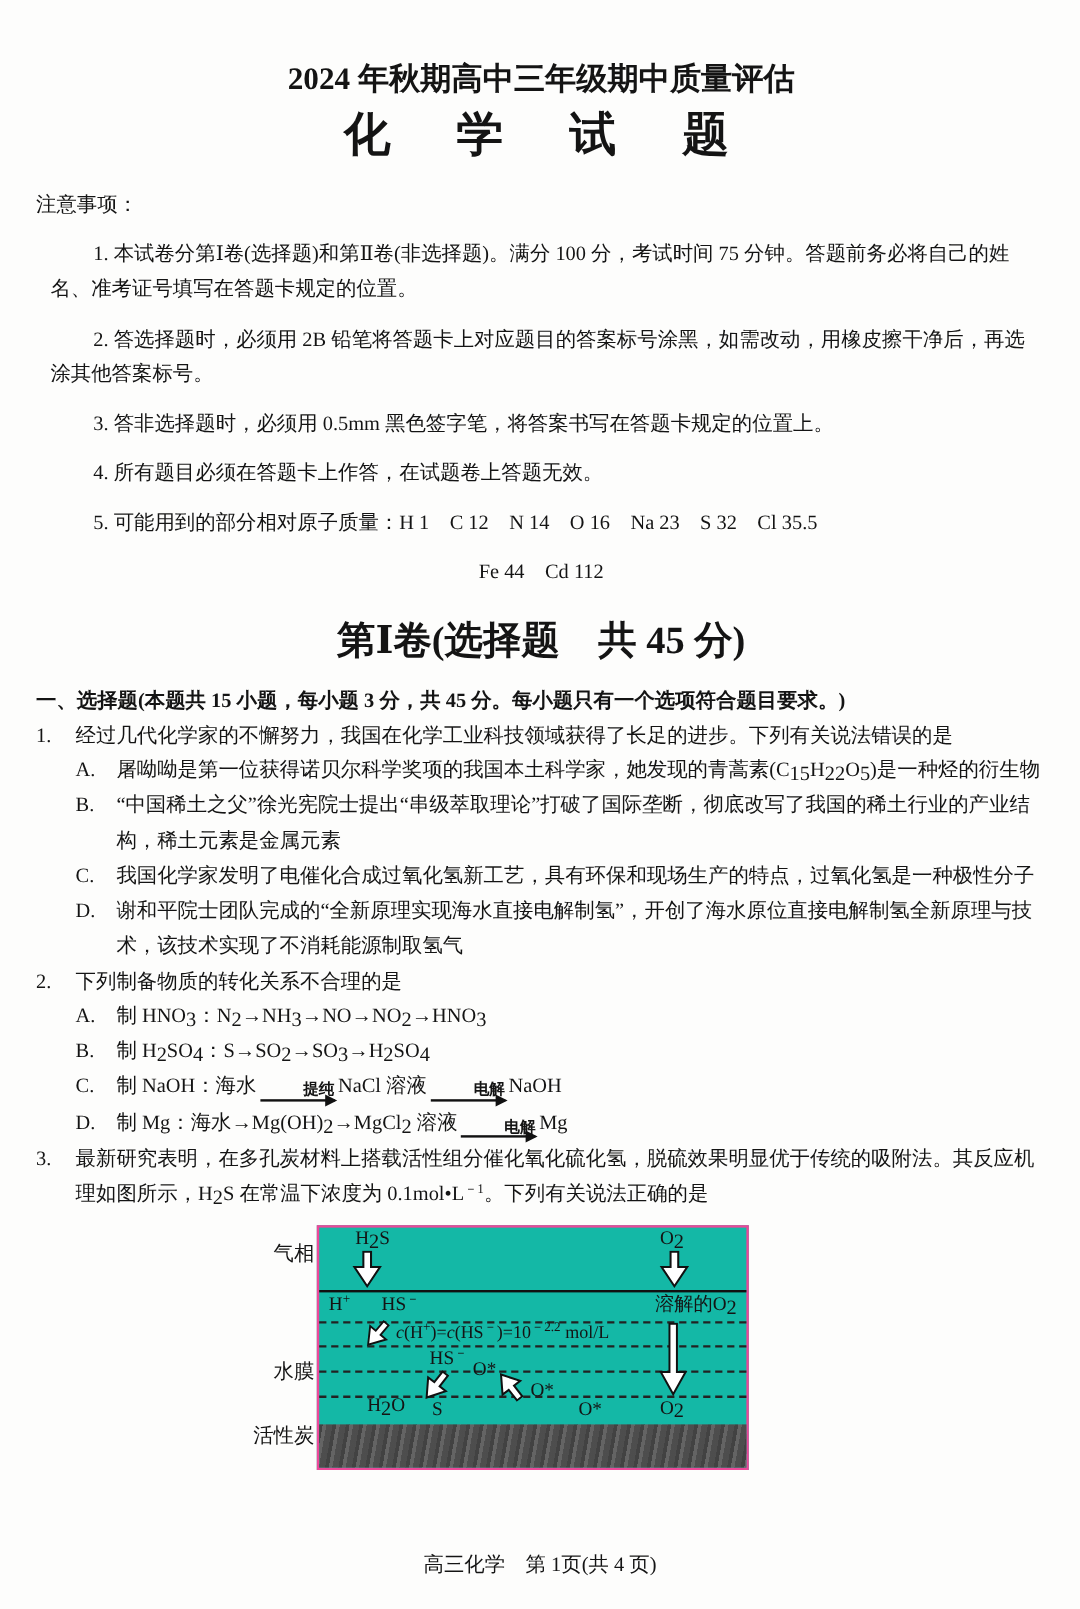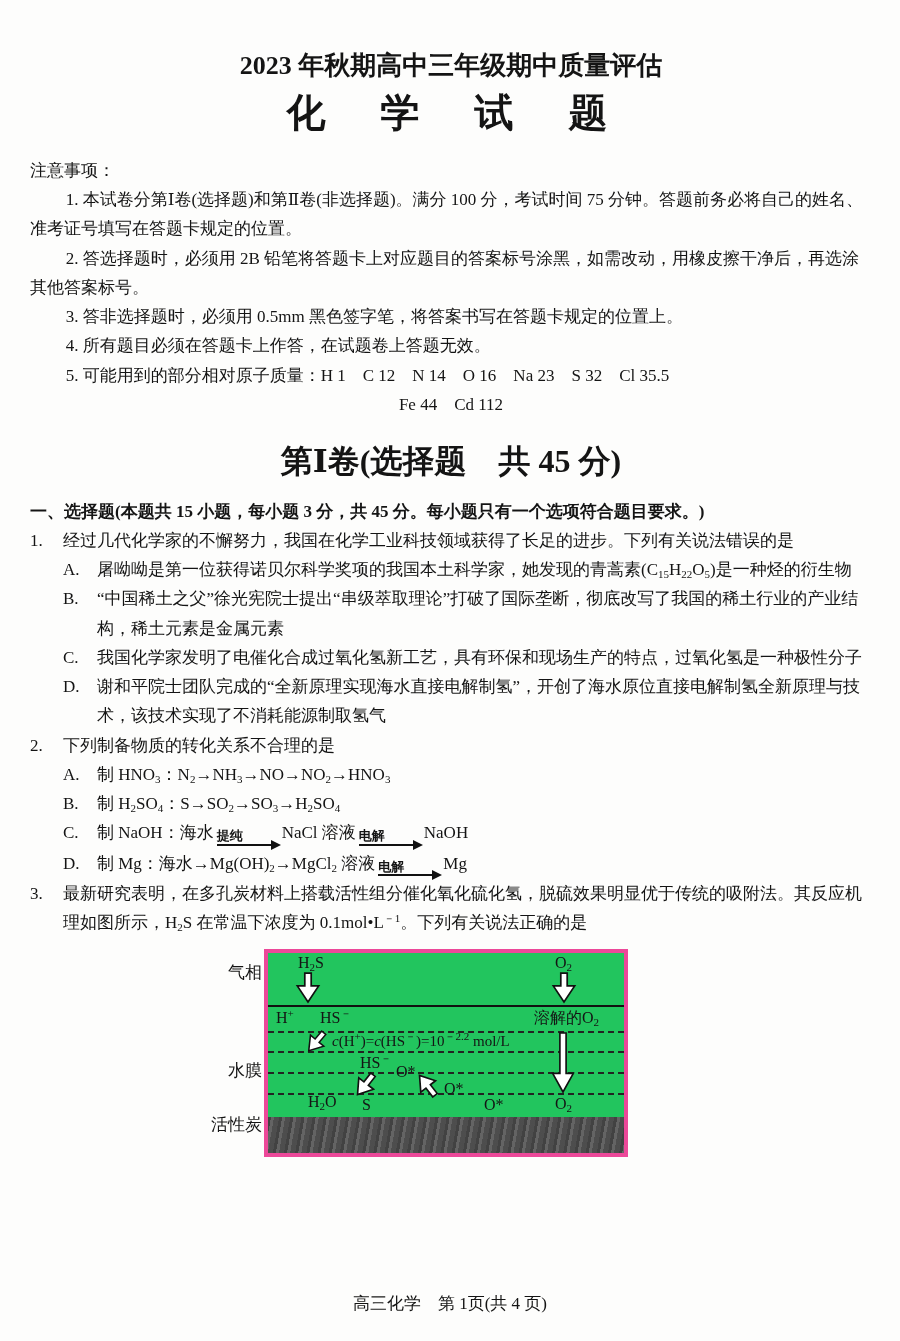--- a/index.html
+++ b/index.html
@@ -9,57 +9,57 @@
     margin:0 auto;
     background:#fdfdfc;
     font-family:"Liberation Serif","DejaVu Serif",serif;
     color:#141414;
     overflow:hidden;
   }
   .inner{padding:50px 28px 0 30px;font-size:17px;line-height:1.72;}
   .t1{text-align:center;font-size:26px;font-weight:bold;line-height:1.2;}
   .t2{text-align:center;font-size:39px;font-weight:bold;letter-spacing:8px;line-height:1.25;margin-top:8px;}
   .notices-head{font-weight:normal;margin-top:18px;}
-  p.notice{margin:0;text-indent:2.1em;}
+  p.notice{margin:12px;text-indent:2.1em;}
   .masses2{text-align:center;margin:0;}
   .sec-head{text-align:center;font-size:32px;font-weight:bold;margin:22px 0 14px 0;line-height:1.3;}
   .qintro{font-weight:bold;}
   .q{display:flex;align-items:flex-start;}
   .qnum{flex:0 0 33px;}
   .qbody{flex:1;}
   .opt{display:flex;align-items:flex-start;padding-left:33px;}
   .optlabel{flex:0 0 34px;}
   .opttext{flex:1;}
-  sub{font-size:11px;vertical-align:-3px;line-height:0;}
+  sub{font-size:17px;vertical-align:-3px;line-height:0;}
   sup{font-size:11px;vertical-align:6px;line-height:0;}
   
-  .rxn{display:inline-flex;flex-direction:column;align-items:flex-start;vertical-align:-2px;margin:0 3px;}
+  .rxn{display:inline-flex;flex-direction:column;align-items:flex-end;vertical-align:-2px;margin:0 3px;}
   .rxn-label{font-size:13px;font-weight:bold;line-height:1.1;font-family:"Liberation Sans","DejaVu Sans",sans-serif;}
   .rxn-line{position:relative;width:62px;height:2px;background:#111;margin-bottom:3px;}
   .rxn-line::after{content:"";position:absolute;right:-2px;top:-4px;width:0;height:0;
     border-left:10px solid #111;border-top:5px solid transparent;border-bottom:5px solid transparent;}
   
   .diagram{position:relative;width:430px;height:206px;margin:10px 0 0 172px;font-size:16px;line-height:1.2;}
   .dlabel{position:absolute;left:0;width:60px;text-align:right;font-size:17px;}
-  .dbox{position:absolute;left:62px;top:2px;width:356px;height:200px;border:4px solid #ec4899;background:#22c55e;}
+  .dbox{position:absolute;left:62px;top:2px;width:356px;height:200px;border:2px solid #ec4899;background:#14b8a6;}
   .gasband{position:absolute;left:0;top:0;right:0;height:52px;border-bottom:2px solid #111;}
   .ditem{position:absolute;white-space:nowrap;}
   .dash{position:absolute;left:0;right:0;border-top:2px dashed #222;}
   .carbon{position:absolute;left:0;right:0;bottom:0;height:36px;background:#585858;
     background-image:repeating-linear-gradient(100deg,rgba(0,0,0,.25) 0 3px,rgba(255,255,255,.07) 3px 6px,rgba(0,0,0,.12) 6px 11px);}
   .blockarrow{position:absolute;}
   .footer{position:absolute;left:0;right:0;top:1292px;text-align:center;font-size:17px;}
 </style>
 </head>
 <body>
 
 <div class="page">
   <div class="inner">
 
-    <div class="t1">2023 年秋期高中三年级期中质量评估</div>
+    <div class="t1">2024 年秋期高中三年级期中质量评估</div>
     <div class="t2">化　学　试　题</div>
 
     <div class="notices-head">注意事项：</div>
     <p class="notice">1. 本试卷分第Ⅰ卷(选择题)和第Ⅱ卷(非选择题)。满分 100 分，考试时间 75 分钟。答题前务必将自己的姓名、准考证号填写在答题卡规定的位置。</p>
     <p class="notice">2. 答选择题时，必须用 2B 铅笔将答题卡上对应题目的答案标号涂黑，如需改动，用橡皮擦干净后，再选涂其他答案标号。</p>
     <p class="notice">3. 答非选择题时，必须用 0.5mm 黑色签字笔，将答案书写在答题卡规定的位置上。</p>
     <p class="notice">4. 所有题目必须在答题卡上作答，在试题卷上答题无效。</p>
     <p class="notice">5. 可能用到的部分相对原子质量：H 1　C 12　N 14　O 16　Na 23　S 32　Cl 35.5</p>
     <p class="masses2">Fe 44　Cd 112</p>
 
@@ -134,21 +134,21 @@
         <svg class="blockarrow" style="left:24px;top:19px" width="32" height="32" viewBox="0 0 24 30">
           <path d="M9 1 L15 1 L15 13 L22 13 L12 28 L2 13 L9 13 Z" fill="#fff" stroke="#111" stroke-width="1.6"></path>
         </svg>
         <span class="ditem" style="right:52px;top:0">O<sub>2</sub></span>
         <svg class="blockarrow" style="right:44px;top:19px" width="32" height="32" viewBox="0 0 24 30">
           <path d="M9 1 L15 1 L15 13 L22 13 L12 28 L2 13 L9 13 Z" fill="#fff" stroke="#111" stroke-width="1.6"></path>
         </svg>
 
         <span class="ditem" style="left:8px;top:55px">H<sup>+</sup></span>
         <span class="ditem" style="left:52px;top:55px">HS<sup>－</sup></span>
-        <span class="ditem" style="right:25px;top:55px">溶解的O<sub>2</sub></span>
+        <span class="ditem" style="right:8px;top:55px">溶解的O<sub>2</sub></span>
 
         <div class="dash" style="top:78px"></div>
         <div class="dash" style="top:98px"></div>
         <div class="dash" style="top:119px"></div>
         <div class="dash" style="top:140px"></div>
 
         <svg class="blockarrow" style="left:36px;top:76px;transform:rotate(40deg)" width="24" height="26" viewBox="0 0 24 30">
           <path d="M9 1 L15 1 L15 13 L22 13 L12 28 L2 13 L9 13 Z" fill="#fff" stroke="#111" stroke-width="1.8"></path>
         </svg>
         <span class="ditem" style="left:64px;top:79px;font-size:15px"><i>c</i>(H<sup>+</sup>)=<i>c</i>(HS<sup>－</sup>)=10<sup>－2.2</sup> mol/L</span>

